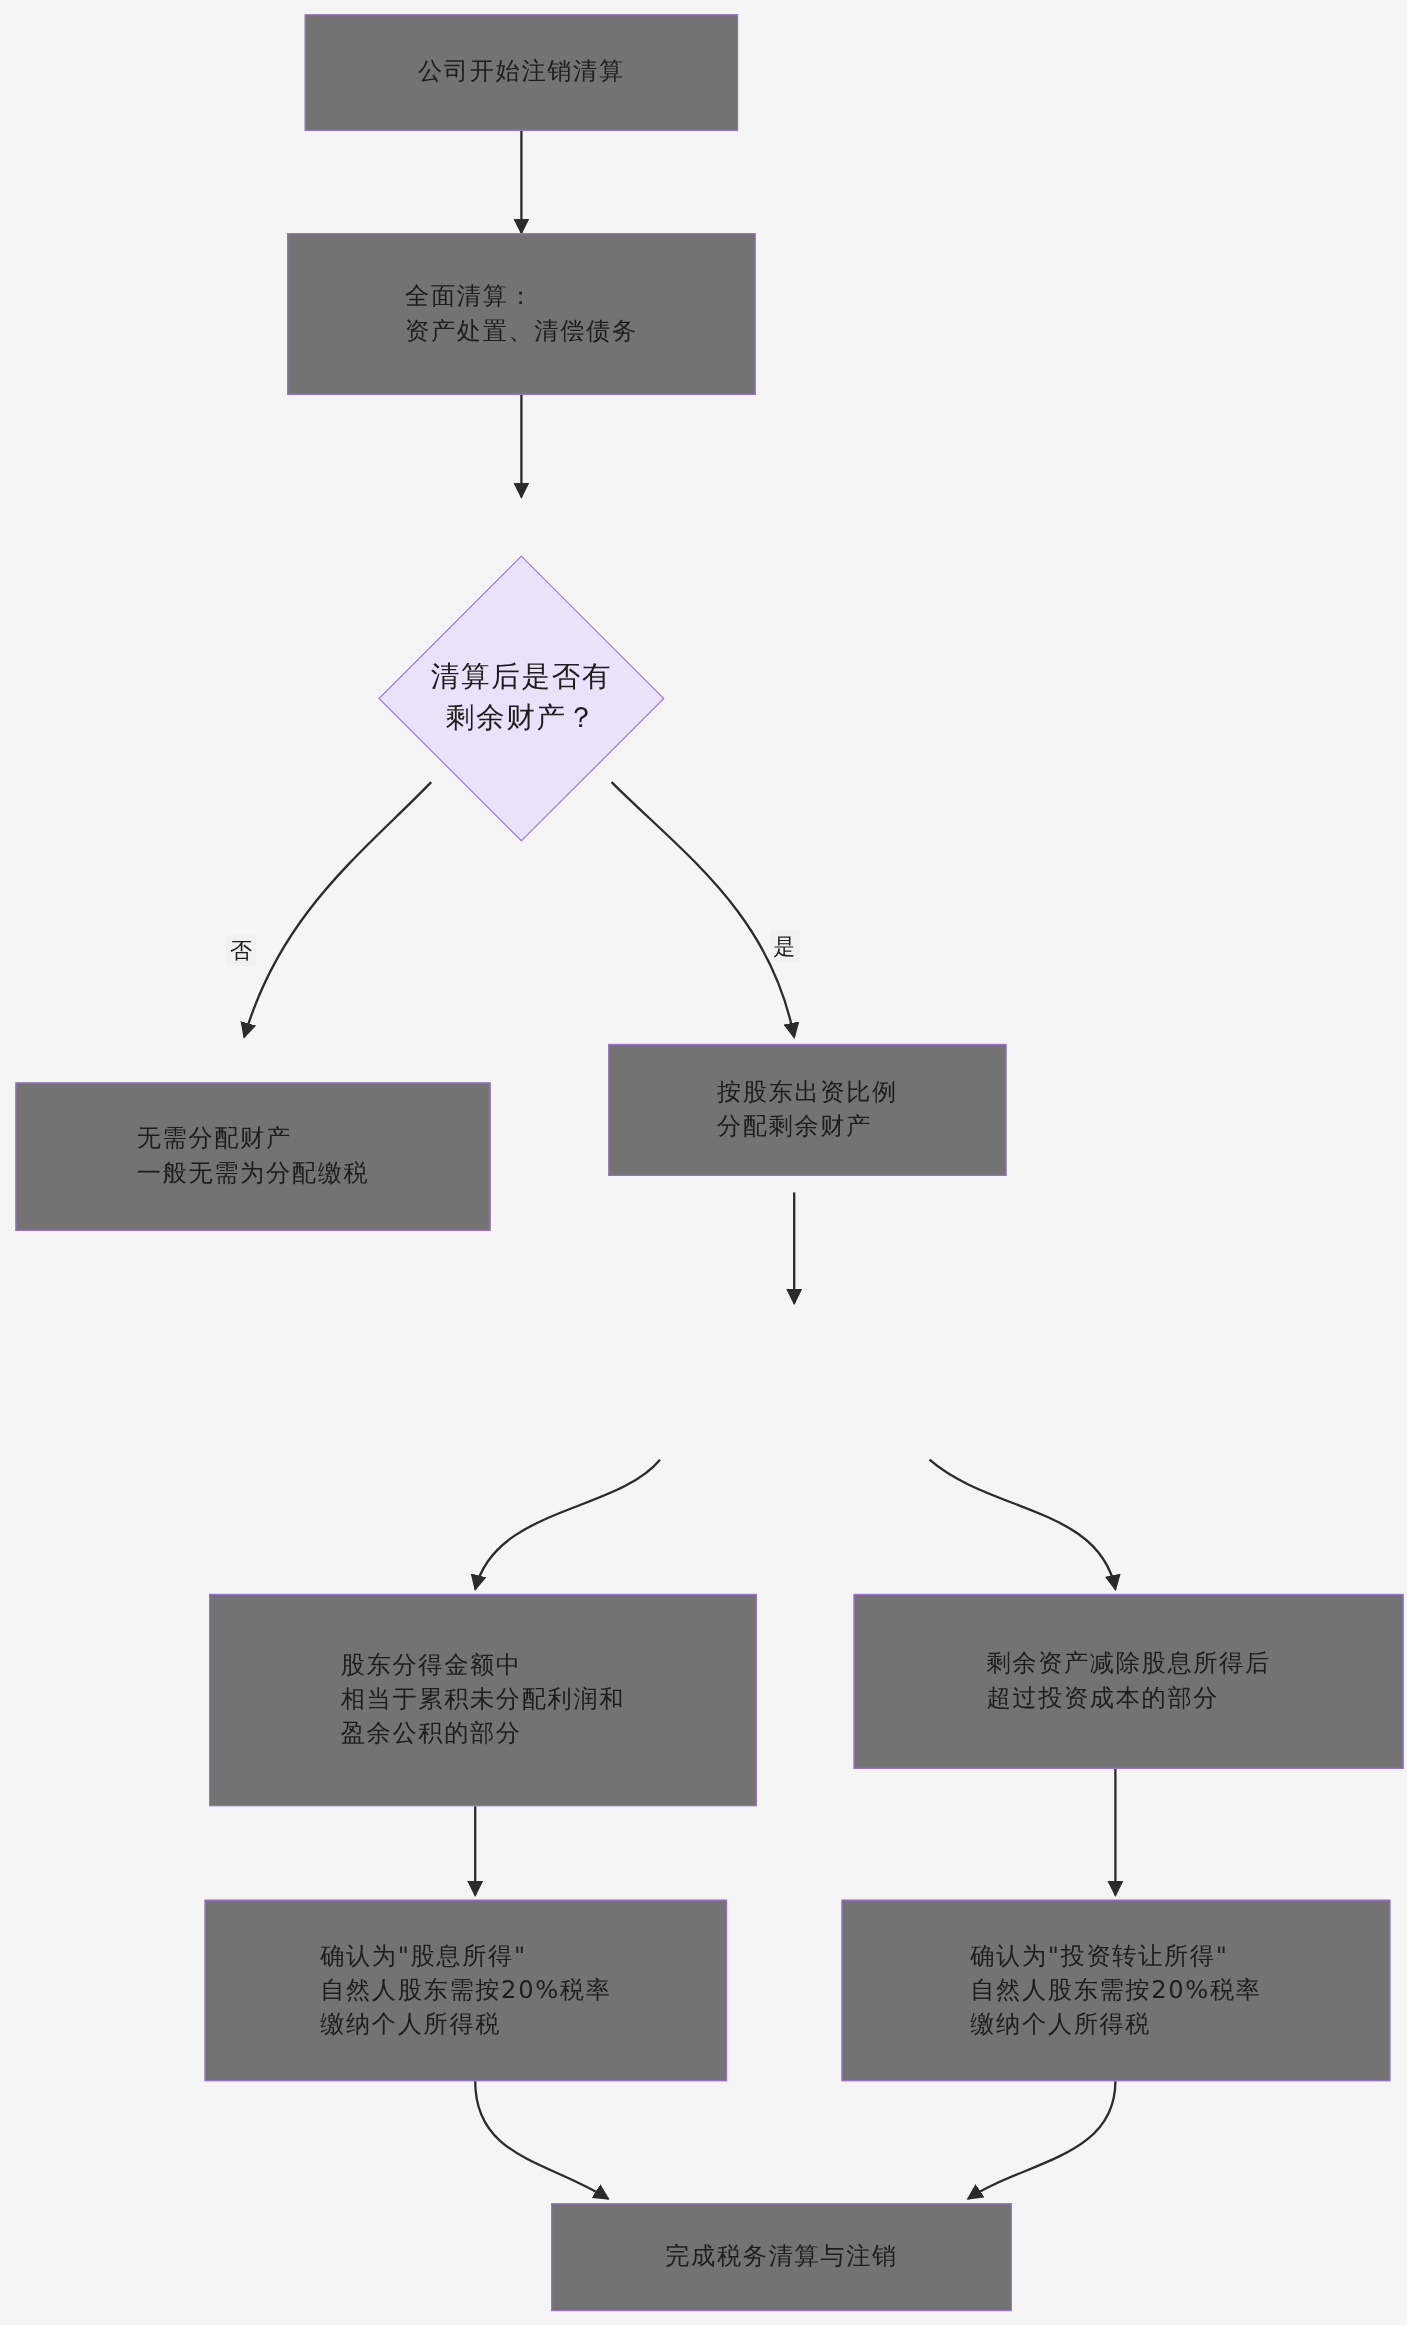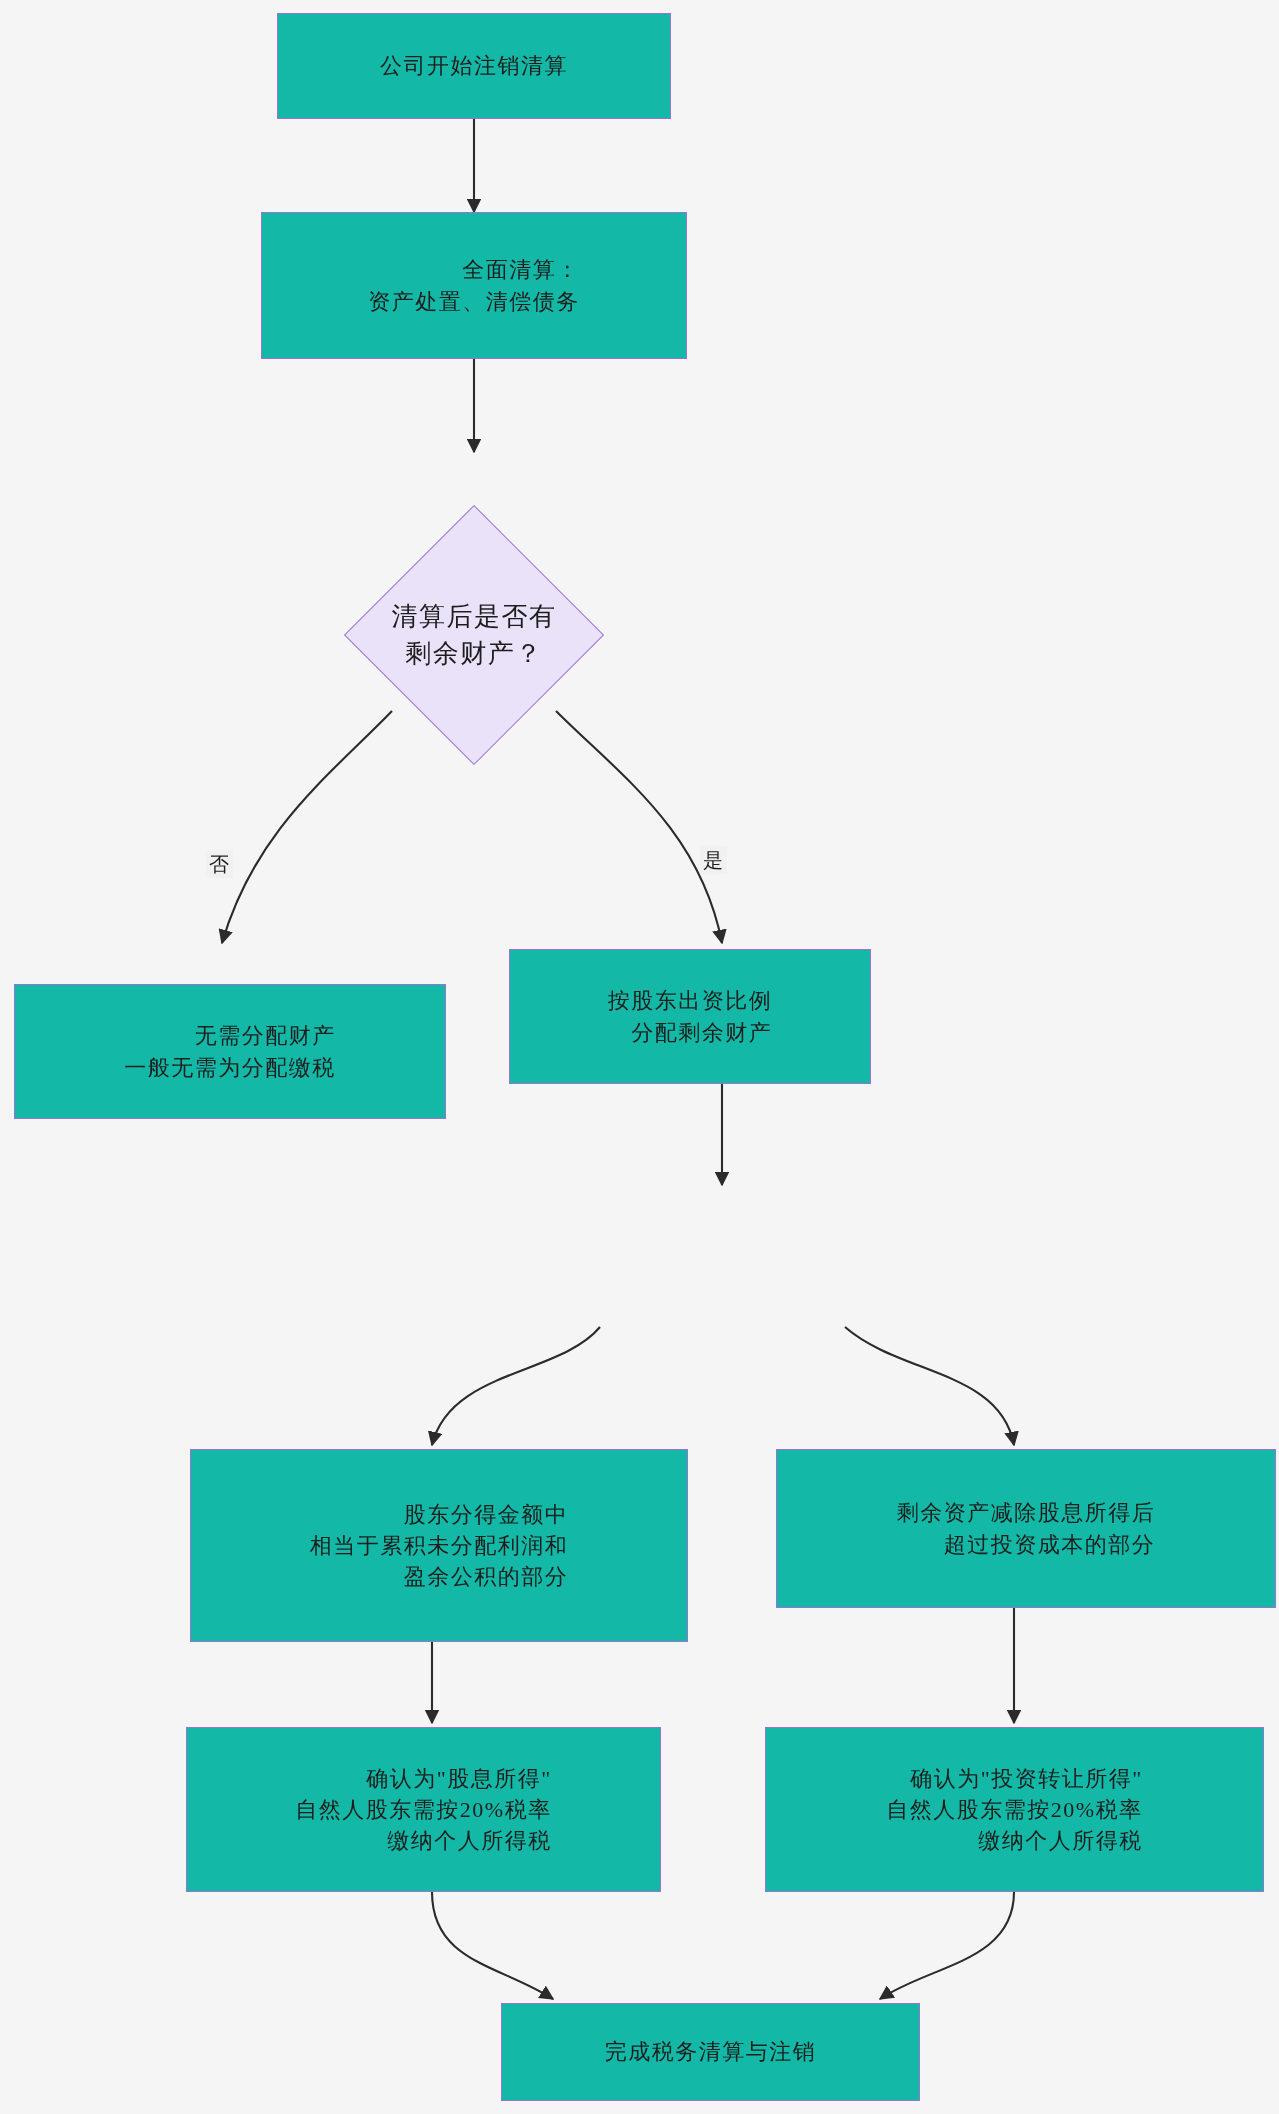--- a/index.html
+++ b/index.html
@@ -9,31 +9,30 @@
     font-family:"DejaVu Sans","Liberation Sans",sans-serif;
     position:relative;
     overflow:hidden;
   }
   #canvas{position:absolute;left:0;top:0;width:1279px;height:2114px;}
   svg.edges{position:absolute;left:0;top:0;width:1279px;height:2114px;pointer-events:none;}
 
   .node{
     position:absolute;
     box-sizing:border-box;
-    background:#14b8a6;
+    background:#737373;
     border:1.6px solid #9a72d4;
     display:flex;align-items:center;justify-content:center;
-    text-align:right;
+    text-align:left;
     color:#1d1d1d;
     font-size:22px;
     line-height:1.42;
     letter-spacing:1.5px;
     white-space:pre-line;
     padding:4px 8px;
-    font-family:Liberation Serif, serif;
   }
   .node .txt{display:block;}
 
   .decision{
     position:absolute;
     box-sizing:border-box;
     background:#e9e2f9;
     border:1.6px solid #9a72d4;
     transform:rotate(45deg);
   }
@@ -112,21 +111,21 @@
 
   <div class="edge-label" style="left:206px;top:850px;">否</div>
 
   <div class="edge-label" style="left:700px;top:846px;">是</div>
 
   <div class="node" style="left:14px;top:984px;width:432px;height:135px;">
     <span class="txt">无需分配财产
 一般无需为分配缴税</span>
   </div>
 
-  <div class="node" style="left:509px;top:949px;width:362px;height:135px;">
+  <div class="node" style="left:553px;top:949px;width:362px;height:120px;">
     <span class="txt">按股东出资比例
 分配剩余财产</span>
   </div>
 
 
   <div class="node" style="left:178px;top:1449px;width:498px;height:193px;margin-left:12px;">
     <span class="txt">股东分得金额中
 相当于累积未分配利润和
 盈余公积的部分</span>
   </div>

